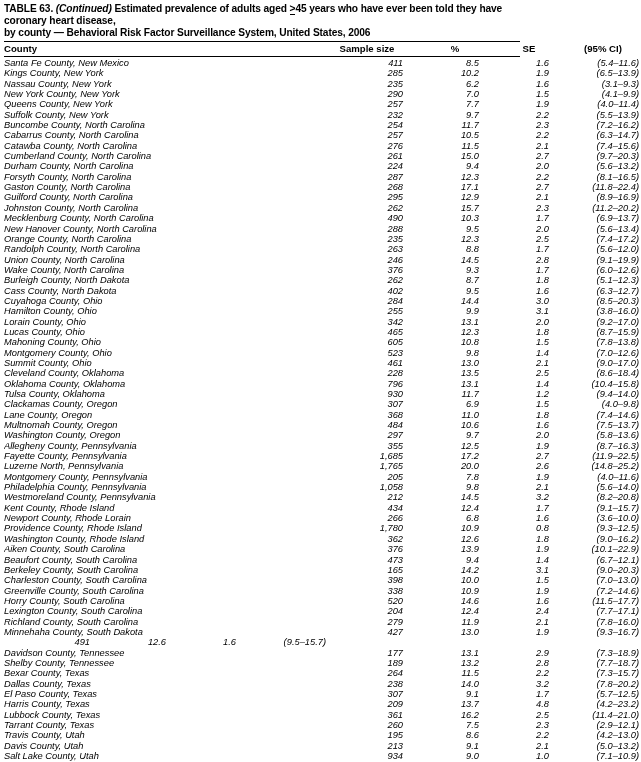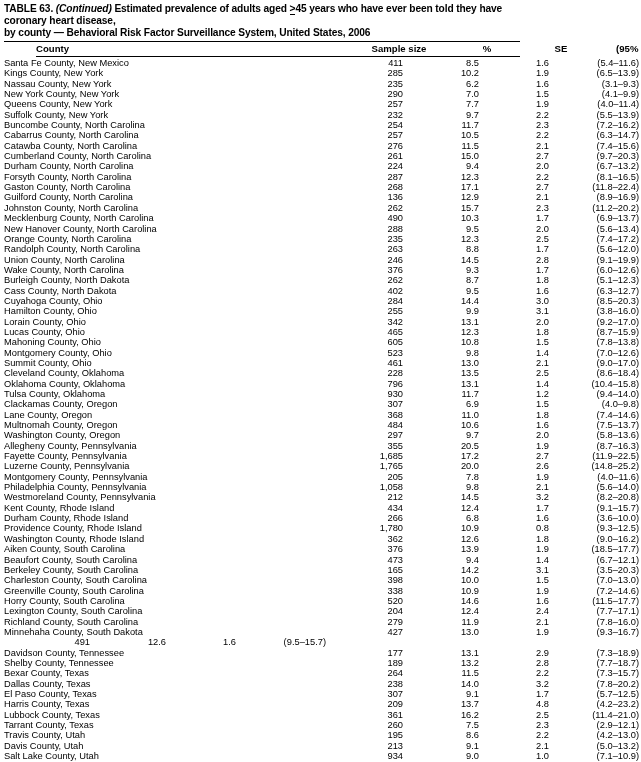--- a/index.html
+++ b/index.html
@@ -42,37 +42,37 @@
   }
   
   .thead {
     display: flex;
     align-items: flex-end;
     font-size: 9.6px;
     font-weight: bold;
     line-height: 11px;
     padding: 1.5px 0 1.5px 0;
     border-bottom: 1.4px solid #000;
-    margin-left: 32px;
   }
   
   .c-county  { width: 313px; flex: 0 0 313px; text-align: left; }
   .c-sample  { width: 100px; flex: 0 0 100px; text-align: right; padding-right: 14px; box-sizing: border-box;}
   .c-pct     { width: 76px;  flex: 0 0 76px;  text-align: right; padding-right: 14px; box-sizing: border-box;}
   .c-se      { width: 72px;  flex: 0 0 72px;  text-align: right; padding-right: 16px; box-sizing: border-box;}
   .c-ci      { width: 76px;  flex: 0 0 76px;  text-align: right; padding-right: 2px; box-sizing: border-box;}
 
   .thead .c-sample { text-align: center; padding-right: 0; }
   .thead .c-pct    { text-align: center; padding-right: 0; }
   .thead .c-se     { text-align: center; padding-right: 0; }
   .thead .c-ci     { text-align: center; padding-right: 0; }
 
   
   .tbody {
     padding-top: 1.4px;
+    font-style: italic;
   }
   .trow {
     display: flex;
     font-size: 9.3px;
     line-height: 10.35px;
     height: 10.35px;
     white-space: nowrap;
   }
   .trow .cell {
     overflow: hidden;
@@ -167,39 +167,39 @@
         <div class="cell c-sample num">261</div>
         <div class="cell c-pct num">15.0</div>
         <div class="cell c-se num">2.7</div>
         <div class="cell c-ci num">(9.7–20.3)</div>
       </div>
       <div class="trow">
         <div class="cell c-county">Durham County, North Carolina</div>
         <div class="cell c-sample num">224</div>
         <div class="cell c-pct num">9.4</div>
         <div class="cell c-se num">2.0</div>
-        <div class="cell c-ci num">(6.7–13.2)</div>
+        <div class="cell c-ci num">(5.6–13.2)</div>
       </div>
       <div class="trow">
         <div class="cell c-county">Forsyth County, North Carolina</div>
         <div class="cell c-sample num">287</div>
         <div class="cell c-pct num">12.3</div>
         <div class="cell c-se num">2.2</div>
         <div class="cell c-ci num">(8.1–16.5)</div>
       </div>
       <div class="trow">
         <div class="cell c-county">Gaston County, North Carolina</div>
         <div class="cell c-sample num">268</div>
         <div class="cell c-pct num">17.1</div>
         <div class="cell c-se num">2.7</div>
         <div class="cell c-ci num">(11.8–22.4)</div>
       </div>
       <div class="trow">
         <div class="cell c-county">Guilford County, North Carolina</div>
-        <div class="cell c-sample num">136</div>
+        <div class="cell c-sample num">295</div>
         <div class="cell c-pct num">12.9</div>
         <div class="cell c-se num">2.1</div>
         <div class="cell c-ci num">(8.9–16.9)</div>
       </div>
       <div class="trow">
         <div class="cell c-county">Johnston County, North Carolina</div>
         <div class="cell c-sample num">262</div>
         <div class="cell c-pct num">15.7</div>
         <div class="cell c-se num">2.3</div>
         <div class="cell c-ci num">(11.2–20.2)</div>
@@ -354,33 +354,33 @@
       <div class="trow">
         <div class="cell c-county">Washington County, Oregon</div>
         <div class="cell c-sample num">297</div>
         <div class="cell c-pct num">9.7</div>
         <div class="cell c-se num">2.0</div>
         <div class="cell c-ci num">(5.8–13.6)</div>
       </div>
       <div class="trow">
         <div class="cell c-county">Allegheny County, Pennsylvania</div>
         <div class="cell c-sample num">355</div>
-        <div class="cell c-pct num">20.5</div>
+        <div class="cell c-pct num">12.5</div>
         <div class="cell c-se num">1.9</div>
         <div class="cell c-ci num">(8.7–16.3)</div>
       </div>
       <div class="trow">
         <div class="cell c-county">Fayette County, Pennsylvania</div>
         <div class="cell c-sample num">1,685</div>
         <div class="cell c-pct num">17.2</div>
         <div class="cell c-se num">2.7</div>
         <div class="cell c-ci num">(11.9–22.5)</div>
       </div>
       <div class="trow">
-        <div class="cell c-county">Luzerne County, Pennsylvania</div>
+        <div class="cell c-county">Luzerne North, Pennsylvania</div>
         <div class="cell c-sample num">1,765</div>
         <div class="cell c-pct num">20.0</div>
         <div class="cell c-se num">2.6</div>
         <div class="cell c-ci num">(14.8–25.2)</div>
       </div>
       <div class="trow">
         <div class="cell c-county">Montgomery County, Pennsylvania</div>
         <div class="cell c-sample num">205</div>
         <div class="cell c-pct num">7.8</div>
         <div class="cell c-se num">1.9</div>
@@ -401,21 +401,21 @@
         <div class="cell c-ci num">(8.2–20.8)</div>
       </div>
       <div class="trow">
         <div class="cell c-county">Kent County, Rhode Island</div>
         <div class="cell c-sample num">434</div>
         <div class="cell c-pct num">12.4</div>
         <div class="cell c-se num">1.7</div>
         <div class="cell c-ci num">(9.1–15.7)</div>
       </div>
       <div class="trow">
-        <div class="cell c-county">Durham County, Rhode Island</div>
+        <div class="cell c-county">Newport County, Rhode Lorain</div>
         <div class="cell c-sample num">266</div>
         <div class="cell c-pct num">6.8</div>
         <div class="cell c-se num">1.6</div>
         <div class="cell c-ci num">(3.6–10.0)</div>
       </div>
       <div class="trow">
         <div class="cell c-county">Providence County, Rhode Island</div>
         <div class="cell c-sample num">1,780</div>
         <div class="cell c-pct num">10.9</div>
         <div class="cell c-se num">0.8</div>
@@ -426,35 +426,35 @@
         <div class="cell c-sample num">362</div>
         <div class="cell c-pct num">12.6</div>
         <div class="cell c-se num">1.8</div>
         <div class="cell c-ci num">(9.0–16.2)</div>
       </div>
       <div class="trow">
         <div class="cell c-county">Aiken County, South Carolina</div>
         <div class="cell c-sample num">376</div>
         <div class="cell c-pct num">13.9</div>
         <div class="cell c-se num">1.9</div>
-        <div class="cell c-ci num">(18.5–17.7)</div>
+        <div class="cell c-ci num">(10.1–22.9)</div>
       </div>
       <div class="trow">
         <div class="cell c-county">Beaufort County, South Carolina</div>
         <div class="cell c-sample num">473</div>
         <div class="cell c-pct num">9.4</div>
         <div class="cell c-se num">1.4</div>
         <div class="cell c-ci num">(6.7–12.1)</div>
       </div>
       <div class="trow">
         <div class="cell c-county">Berkeley County, South Carolina</div>
         <div class="cell c-sample num">165</div>
         <div class="cell c-pct num">14.2</div>
         <div class="cell c-se num">3.1</div>
-        <div class="cell c-ci num">(3.5–20.3)</div>
+        <div class="cell c-ci num">(9.0–20.3)</div>
       </div>
       <div class="trow">
         <div class="cell c-county">Charleston County, South Carolina</div>
         <div class="cell c-sample num">398</div>
         <div class="cell c-pct num">10.0</div>
         <div class="cell c-se num">1.5</div>
         <div class="cell c-ci num">(7.0–13.0)</div>
       </div>
       <div class="trow">
         <div class="cell c-county">Greenville County, South Carolina</div>

